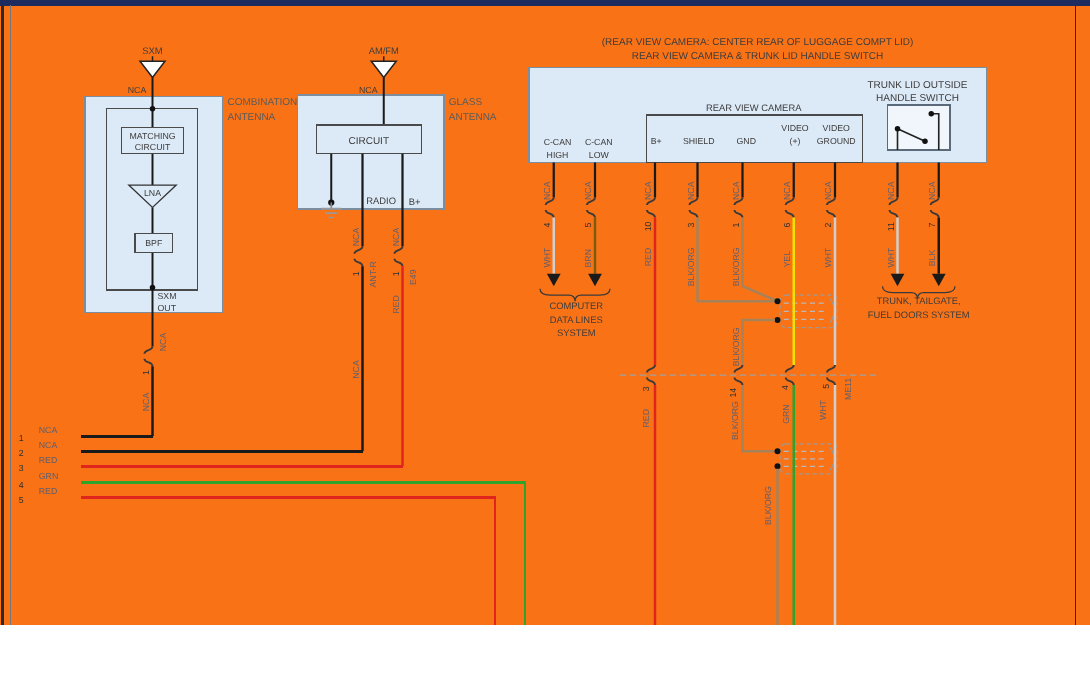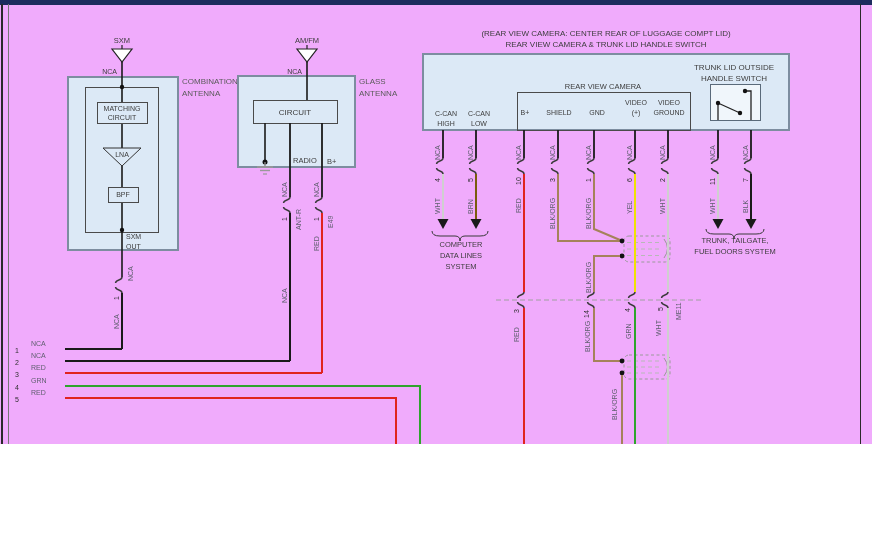--- a/index.html
+++ b/index.html
@@ -1,16 +1,16 @@
 <!DOCTYPE html>
 <html><head>
 <meta charset="utf-8">
 <style>
   html,body{margin:0;padding:0;background:#fff}
-  #stage{width:872px;height:444px;position:relative;overflow:hidden;background:#f0abfc}
+  #stage{width:872px;height:500px;position:relative;overflow:hidden;background:#f97316}
   svg{display:block;font-family:"Liberation Sans",sans-serif}
   .t8{font-size:8px;fill:#3c3c3c}
   .t75{font-size:7.5px;fill:#3c3c3c}
   .t7{font-size:7px;fill:#3c3c3c}
   .name{font-size:8px;fill:#5a5a5a}
   .lbl{font-size:7px;fill:#5e5e6e}
   .pin{font-size:7px;fill:#2f2f2f}
   .mid{text-anchor:middle}
   .end{text-anchor:end}
   .ce{shape-rendering:crispEdges}

